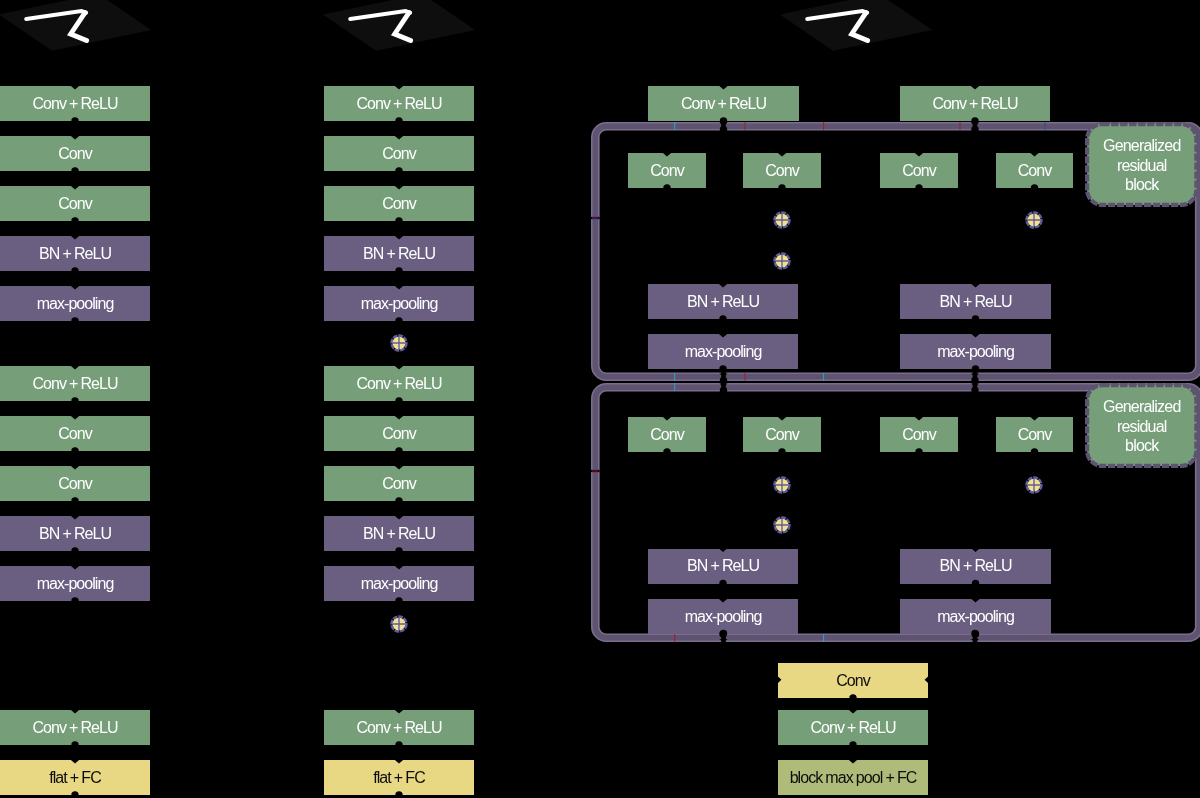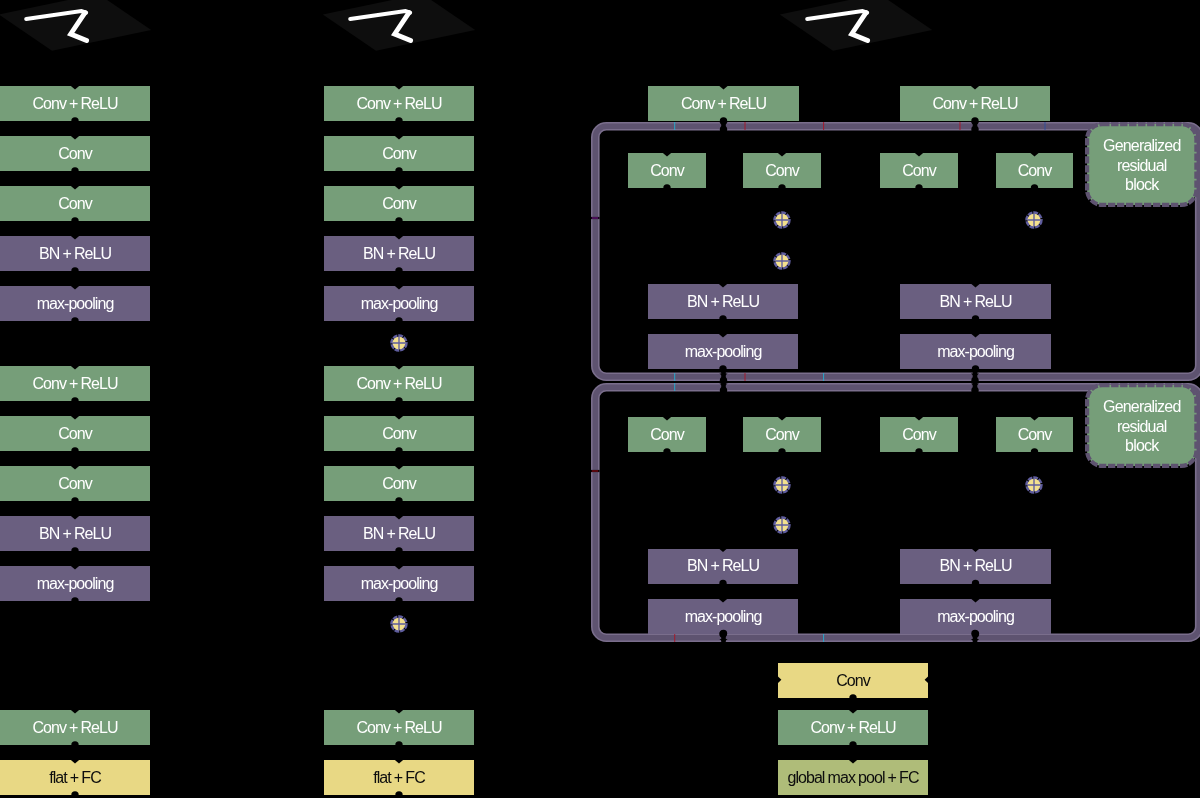--- a/index.html
+++ b/index.html
@@ -315,21 +315,21 @@
         <circle cx="10" cy="10" r="6.35" fill="#F3E08E"></circle>
         <path d="M10,3.7 V16.3 M3.7,10 H16.3" stroke="#5F5D9E" stroke-width="1.35"></path>
       </svg></div>
     <div class="node yellow" style="left: 778px; top: 663px; width: 150px; height: 35px;">
       <span>Conv</span>
     </div>
     <div class="node green" style="left: 778px; top: 710px; width: 150px; height: 35px;">
       <span>Conv + ReLU</span>
     </div>
     <div class="node olive" style="left: 778px; top: 760px; width: 150px; height: 35px;">
-      <span>global max pool + FC</span>
+      <span>block max pool + FC</span>
     </div>
     <svg class="edges" id="edge-layer" viewBox="0 0 1200 798">
       <path d="M70.9,86 L79.1,86 L75,89.6 Z" fill="#000000"></path>
       <rect x="72.7" y="48" width="4.6" height="38" fill="#000000"></rect>
       <circle cx="75" cy="121" r="3.7" fill="#000000"></circle>
       <rect x="72.7" y="121" width="4.6" height="15" fill="#000000"></rect>
       <path d="M70.9,136 L79.1,136 L75,139.6 Z" fill="#000000"></path>
       <circle cx="75" cy="171" r="3.7" fill="#000000"></circle>
       <rect x="72.7" y="171" width="4.6" height="15" fill="#000000"></rect>
       <path d="M70.9,186 L79.1,186 L75,189.6 Z" fill="#000000"></path>

